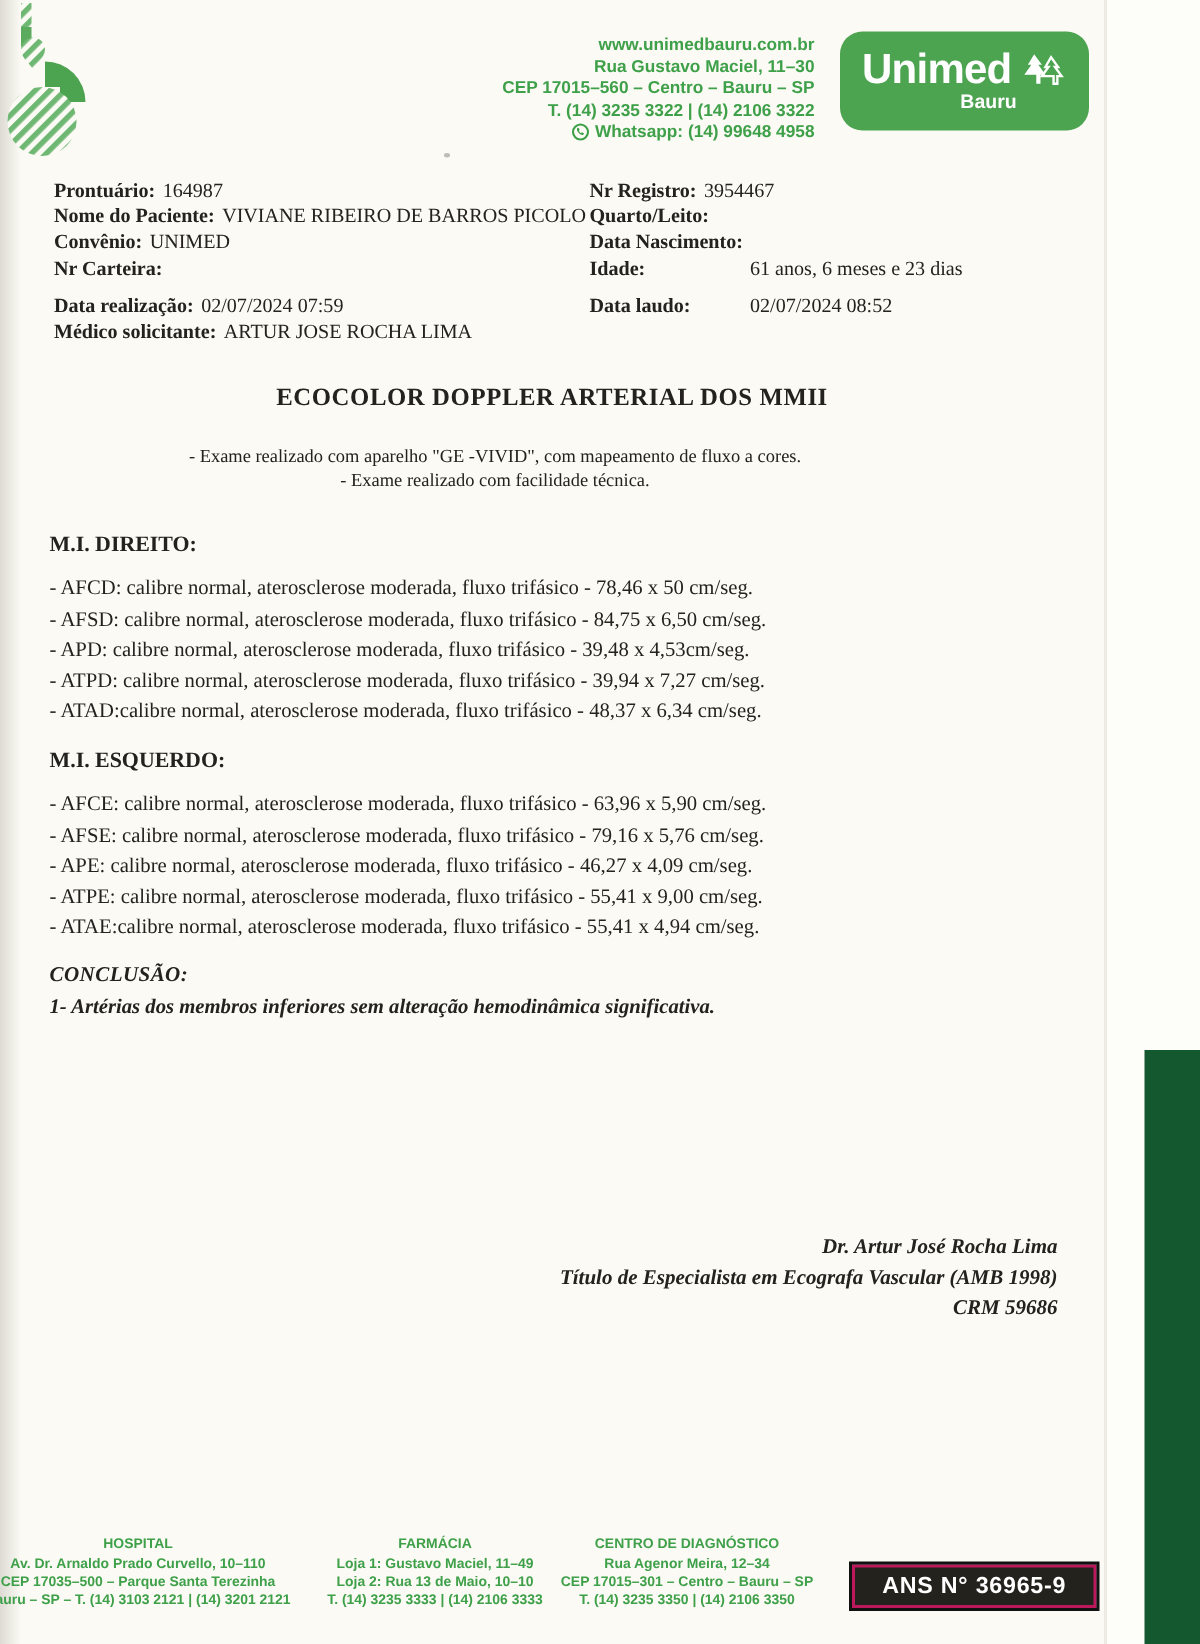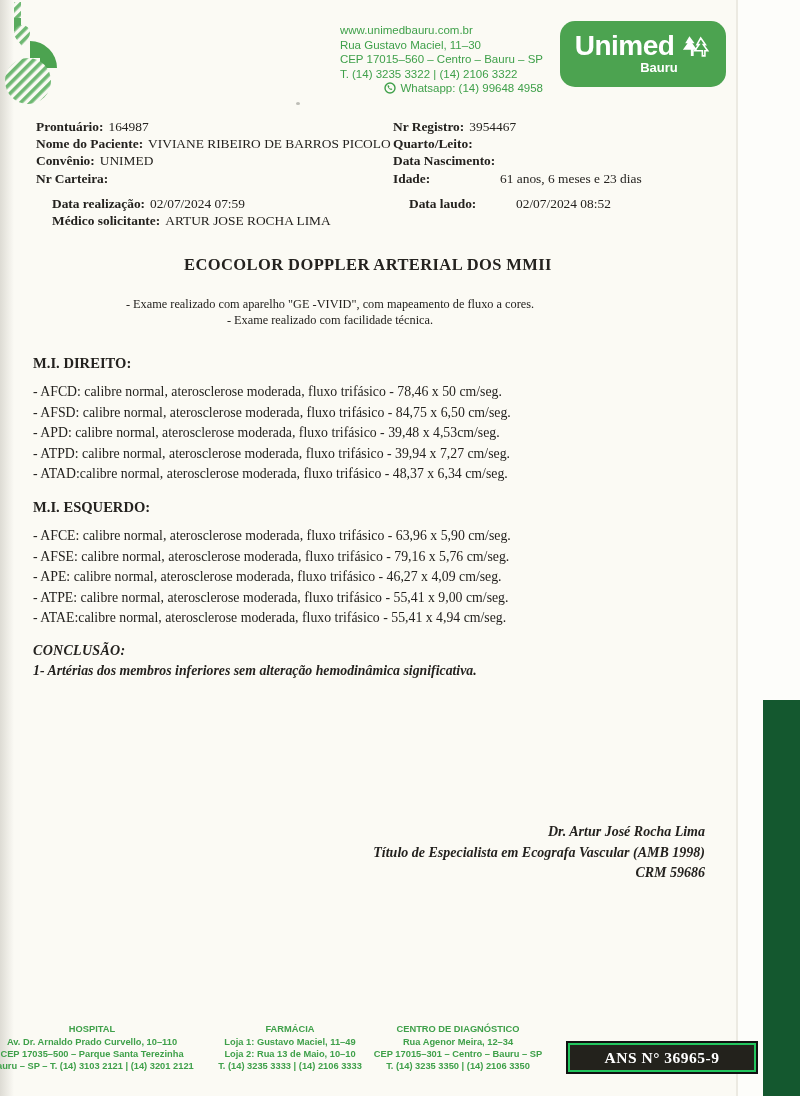--- a/index.html
+++ b/index.html
@@ -15,33 +15,33 @@
   .edge-left { position:absolute; left:0; top:0; width:14px; height:1096px;
     background:linear-gradient(to right,#dddbd4,rgba(251,250,244,0)); }
   .right-band { position:absolute; left:736px; top:0; width:64px; height:1096px; background:#fdfdfa; }
   .right-band-line { position:absolute; left:736px; top:0; width:2px; height:1096px; background:#eceae2; }
   .green-strip { position:absolute; left:763px; top:700px; width:37px; height:396px; }
   .speck { position:absolute; left:296px; top:102px; width:4px; height:3px; background:#8b8a84; opacity:.55; border-radius:50%; }
 
   
   .deco { position:absolute; left:2px; top:0; }
   .header { position:absolute; top:21px; left:380px; width:346px; display:flex; justify-content:flex-end; gap:17px; }
-  .contact { text-align:left; font-family:"Liberation Sans",sans-serif; font-weight:normal;
+  .contact { text-align:right; font-family:"Liberation Sans",sans-serif; font-weight:bold;
     font-size:11.5px; line-height:14.5px; padding-top:2px; white-space:nowrap; }
   .wa-line { display:flex; align-items:center; justify-content:flex-end; gap:4px; }
   .logo-box { width:166px; height:66px; border-radius:15px; color:#fff; position:relative; flex:0 0 auto; }
   .logo-row { display:flex; align-items:center; justify-content:center; gap:7px; padding-top:9px; }
   .logo-brand { font-family:"Liberation Sans",sans-serif; font-weight:bold; font-size:28px; letter-spacing:-0.5px; }
   .logo-city { font-family:"Liberation Sans",sans-serif; font-weight:bold; font-size:13px; text-align:center; transform:translateX(16px); margin-top:-2px; }
 
   
   .pat { position:absolute; top:118px; font-size:13.4px; line-height:17.2px; }
   .pat.left { left:36px; width:355px; }
   .pat.right { left:393px; width:360px; }
-  .pat .grp2 { margin-top:8px;margin-left:16px; }
+  .pat .grp2 { margin-top:8px; }
   .row { position:relative; white-space:nowrap; }
   .lbl { font-weight:bold; }
   .val { margin-left:5px; }
   .row .val.tab { position:absolute; left:107px; margin-left:0; }
 
   
   .exam-title { position:absolute; top:255px; left:0; width:736px; text-align:center;
     font-weight:bold; font-size:16.5px; letter-spacing:.4px; }
   .notes { position:absolute; top:297px; left:0; width:660px; text-align:center;
     font-size:12.3px; line-height:15.5px; }
@@ -60,24 +60,24 @@
     font-weight:bold; font-style:italic; font-size:14px; line-height:20.5px; white-space:nowrap;margin-left:40px; }
 
   
   .footer { position:absolute; top:1023px; left:0; width:736px;
     font-family:"Liberation Sans",sans-serif; font-weight:bold; font-size:9.3px; line-height:12px; }
   .fcol { position:absolute; text-align:center; white-space:nowrap; }
   .fcol-1 { left:-14px; width:212px; }
   .fcol-2 { left:200px; width:180px; }
   .fcol-3 { left:358px; width:200px; }
   .ftitle { margin-bottom:1px; }
-  .ans-badge { position:absolute; left:568px; top:1043px; width:188px; height:29px;
-    background:#23221c; border:2px solid #22c55e; outline:2px solid #111;
+  .ans-badge { position:absolute; left:568px; top:1043px; width:163px; height:29px;
+    background:#23221c; border:2px solid #be185d; outline:2px solid #111;
     display:flex; align-items:center; justify-content:center;
-    font-family:Liberation Serif, serif; font-weight:bold; font-size:15.5px;
+    font-family:Liberation Sans, sans-serif; font-weight:bold; font-size:15.5px;
     color:#fff; letter-spacing:.5px; white-space:nowrap; }
 </style>
 </head>
 <body>
 
 <div class="right-band"></div>
 <div class="right-band-line"></div>
 <div class="green-strip" style="background: rgb(20, 88, 47);"></div>
 <div class="edge-left"></div>
 <div class="speck"></div>

